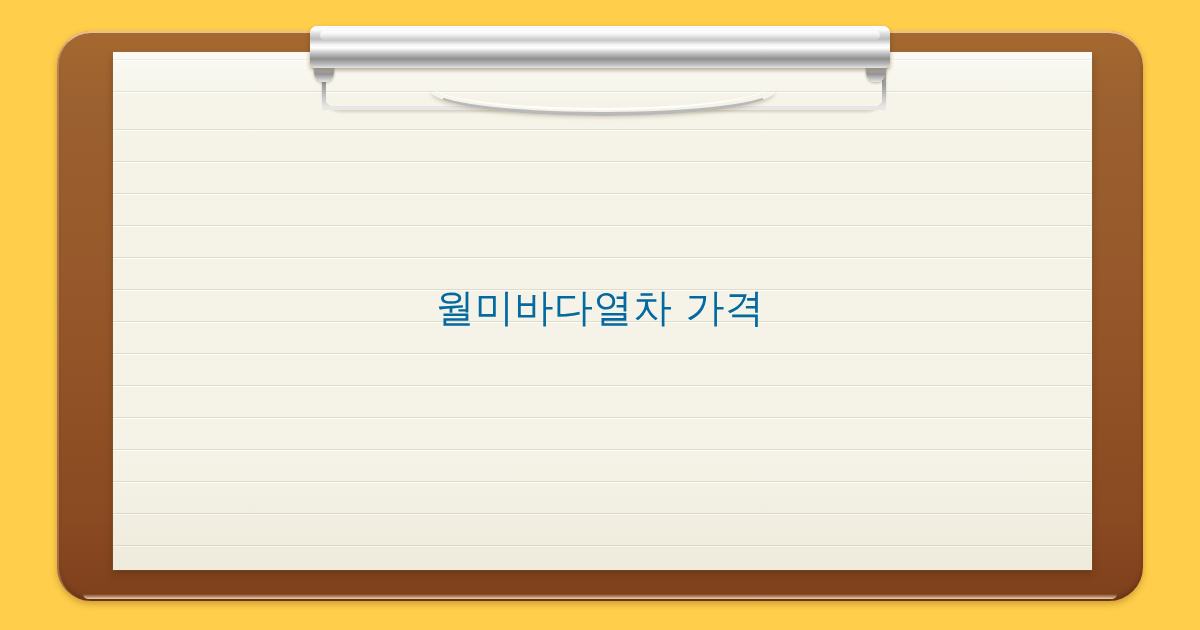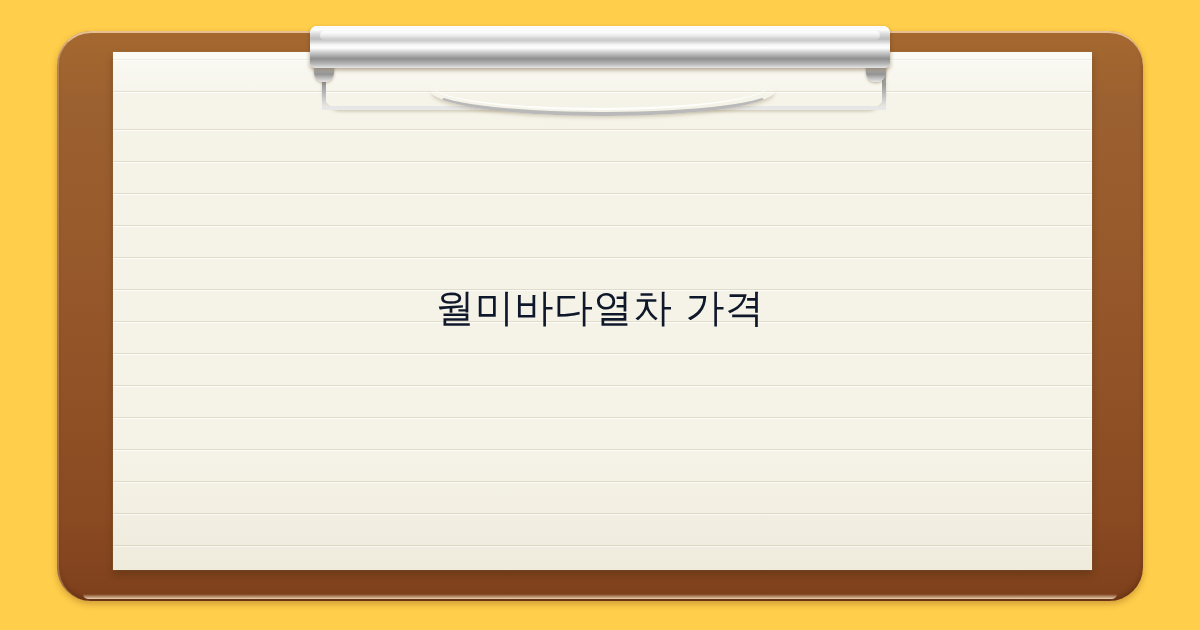--- a/index.html
+++ b/index.html
@@ -106,21 +106,21 @@
   
   .paper-title {
     position: absolute;
     left: 0;
     right: 0;
     top: 282px;
     text-align: center;
     font-size: 39px;
     line-height: 52px;
     letter-spacing: 0.5px;
-    color: #0f172a;
+    color: #0369a1;
     font-family: "DejaVu Sans", "Liberation Sans", sans-serif;
     white-space: pre-wrap;
   }
 
   
   .clip {
     position: absolute;
     left: 310px;
     top: 26px;
     width: 580px;

